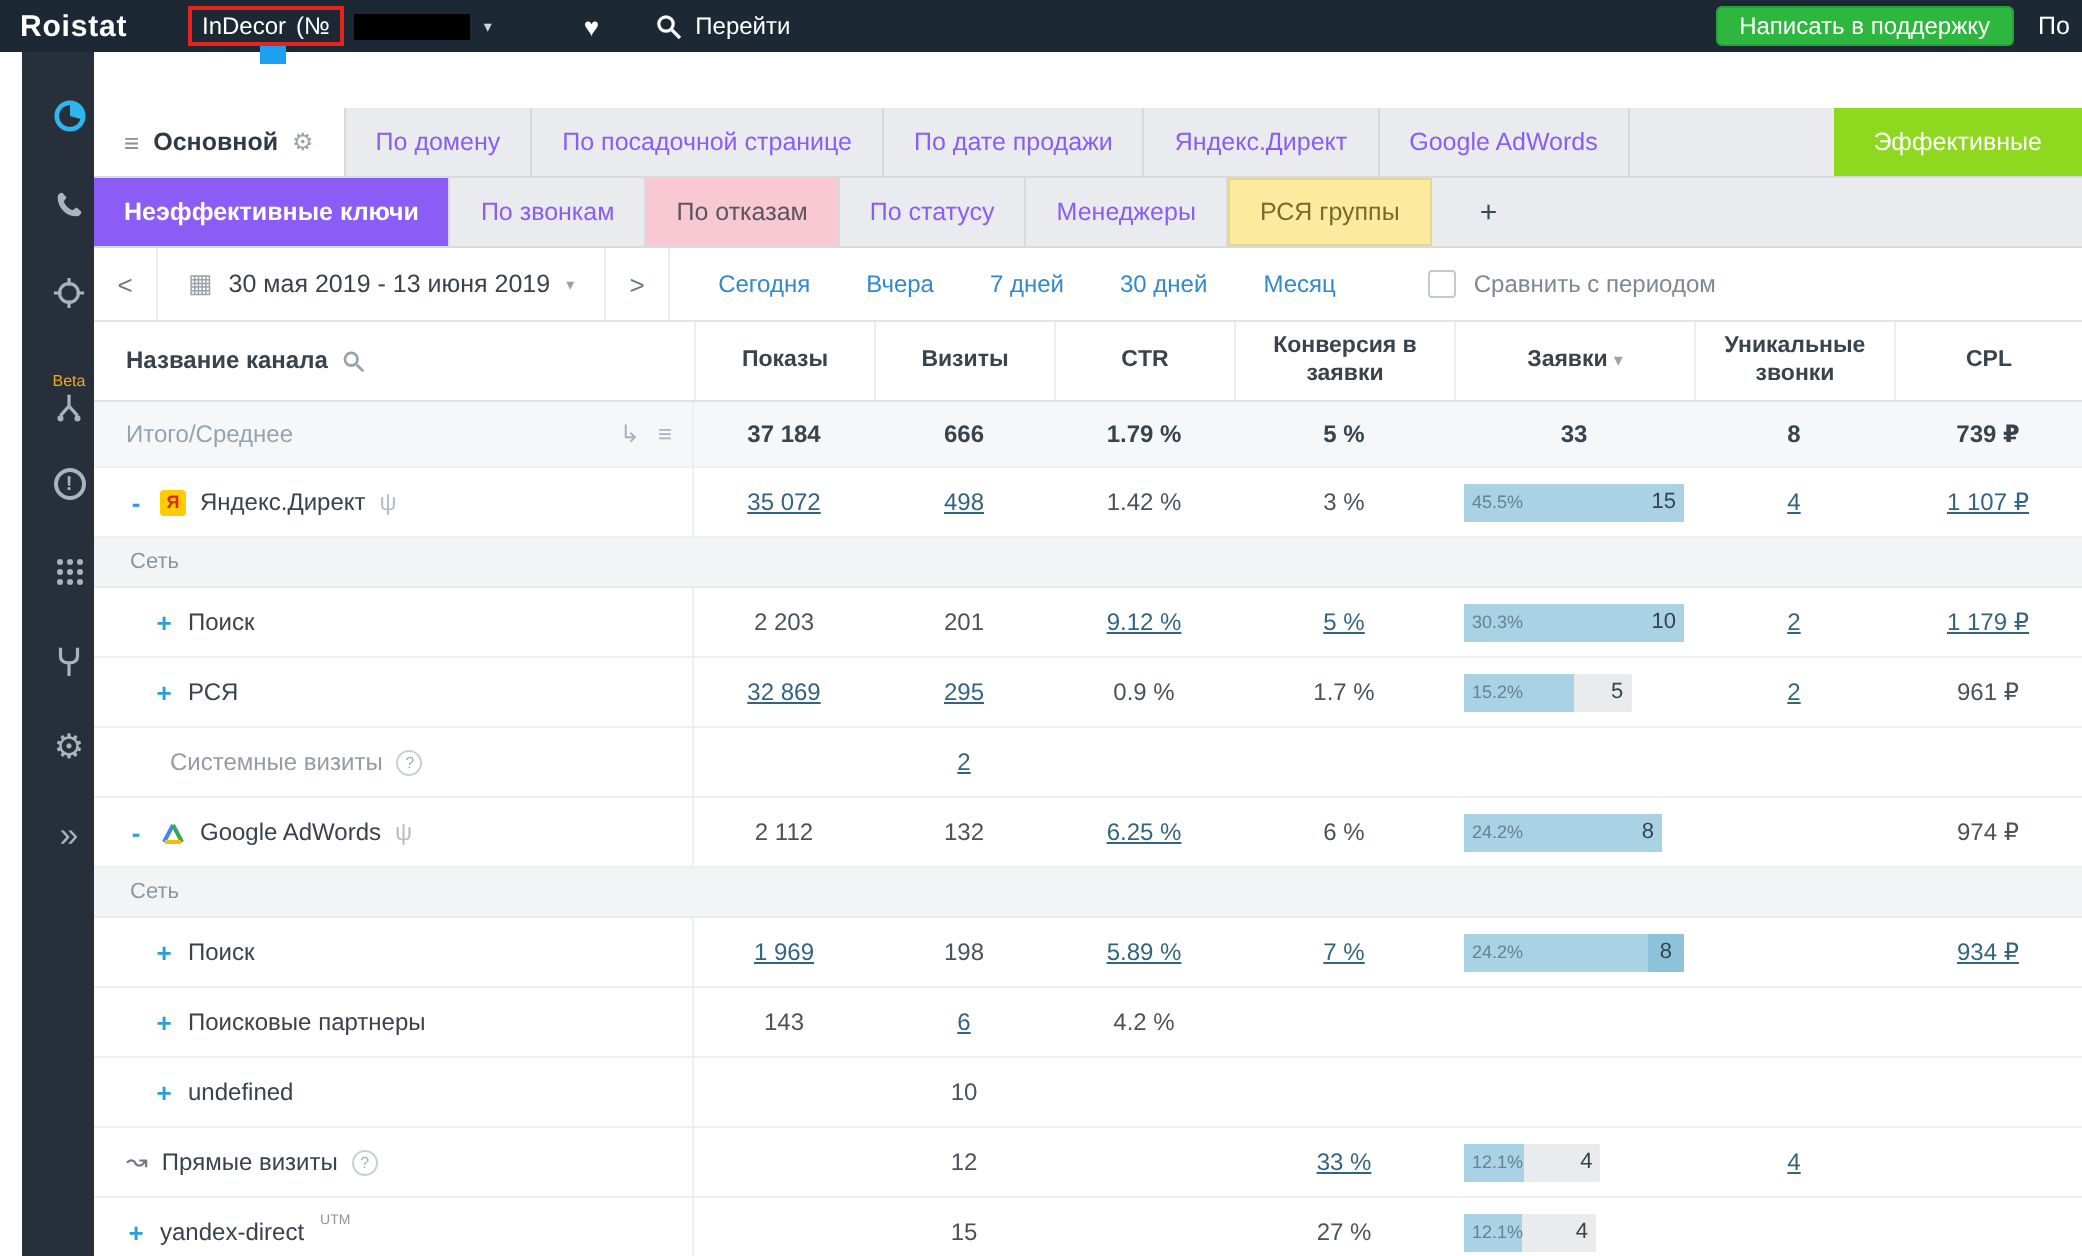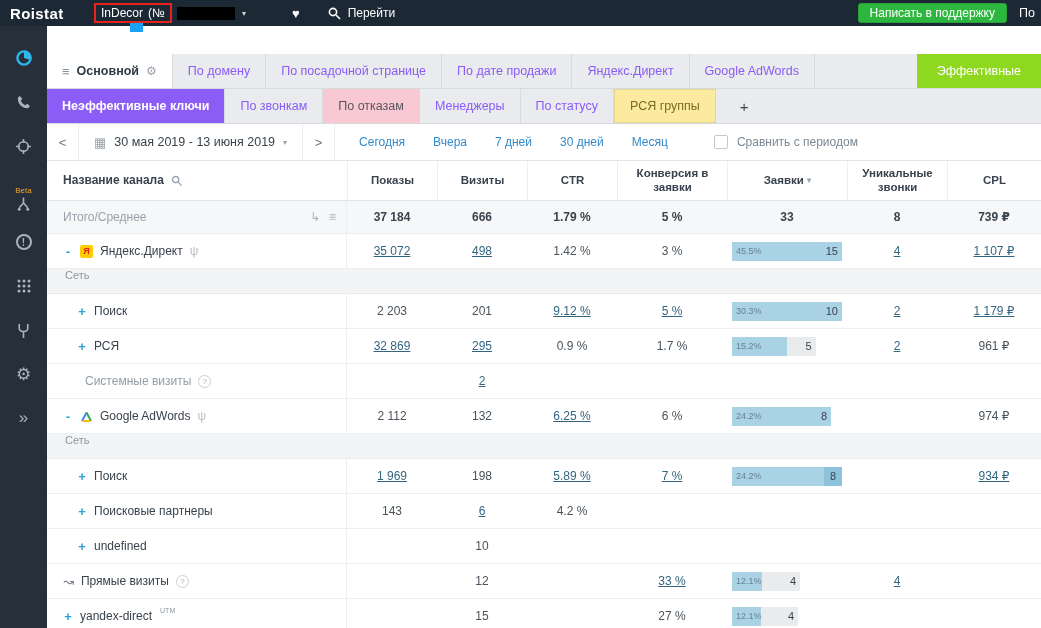--- a/index.html
+++ b/index.html
@@ -16,21 +16,21 @@
 .redacted{width:58px;height:13px;background:#000;display:inline-block}
 .caret{font-size:8px;color:#cdd4da;margin-left:2px}
 .flag{position:absolute;left:130px;top:23px;width:13px;height:9px;background:#1ba0f2;z-index:6}
 .heart{margin-left:46px;font-size:13px;color:#fff;cursor:pointer}
 .go{display:flex;align-items:center;gap:7px;margin-left:28px;font-size:12px;cursor:pointer}
 .support{margin-left:auto;background:#2eb73f;border:1px solid #27a238;color:#fff;border-radius:3px;
   height:20px;padding:0 11px;font-size:12px;font-family:inherit;cursor:pointer}
 .right-text{margin-left:12px;white-space:nowrap;width:22px;overflow:hidden;font-size:12.5px}
 
 
-.sidebar{position:absolute;left:0;top:26px;width:47px;height:602px;background:#272f3a;
+.sidebar{position:absolute;left:11px;top:26px;width:47px;height:602px;background:#272f3a;
   display:flex;flex-direction:column;align-items:flex-start;padding-top:10px}
 .side-icon{height:44px;width:100%;display:flex;align-items:center;justify-content:center;
   color:#aab3bc;font-size:17px;position:relative;cursor:pointer}
 .side-icon.beta-slot{height:52px;flex-direction:column;justify-content:flex-end;padding-bottom:8px}
 .beta{color:#f5a623;font-size:8px;line-height:10px}
 .alert-circle{width:16px;height:16px;border:2px solid #aab3bc;border-radius:50%;display:flex;
   align-items:center;justify-content:center;font-weight:bold;color:#aab3bc;font-size:10px}
 
 
 .main{position:absolute;left:47px;top:26px;width:994px;height:602px;background:#fff;
@@ -64,21 +64,21 @@
 
 
 .thead{display:flex;height:40px;border-bottom:1px solid #dfe3e6;align-items:stretch;background:#fff}
 .th{display:flex;align-items:center;justify-content:center;text-align:center;font-weight:bold;
   font-size:11.5px;color:#39434d;border-left:1px solid #eceef0;line-height:1.15;padding:0 4px;cursor:pointer}
 .th:first-child{border-left:none;justify-content:flex-start;padding-left:16px;gap:7px;font-size:12px}
 .sort{color:#9aa3ab;font-size:9px;margin-left:3px}
 .w-name{width:300px}.w-90{width:90px}.w-110{width:110px}.w-120{width:120px}.w-100{width:100px}.w-94{width:94px}
 
 .tbody{flex:1;overflow:hidden}
-.trow{display:flex;height:35px;border-bottom:1px solid #edeff1;background:#fff}
+.trow{display:flex;height:35px;border-bottom:1px solid #edeff1;align-items:center;background:#fff}
 .trow.total{background:#f6f7f8;height:33px}
 .trow.section{height:25px;background:#f3f4f6;color:#8d959d;font-size:11px;
   border-bottom:1px solid #e8eaec;padding-left:18px}
 .cell{display:flex;align-items:center;justify-content:center;height:100%}
 .cell.name{justify-content:flex-start;border-right:1px solid #edeff1;gap:7px;padding-left:16px}
 .tot-label{color:#99a2aa}
 .tot-icons{margin-left:auto;padding-right:10px;display:flex;gap:9px;color:#aab3bb;font-size:12px}
 .collapse,.expand{color:#2a9fd8;font-weight:bold;width:10px;font-size:13px;cursor:pointer;text-align:center}
 .chan-name{color:#39434d}
 .muted{color:#949ca4}
@@ -215,24 +215,24 @@
       <div class="tab red">
           <span>Неэффективные ключи</span>
         </div>
       <div class="tab">
           <span>По звонкам</span>
         </div>
       <div class="tab pink">
           <span>По отказам</span>
         </div>
       <div class="tab">
+          <span>По статусу</span>
+        </div>
+      <div class="tab">
           <span>Менеджеры</span>
-        </div>
-      <div class="tab">
-          <span>По статусу</span>
         </div>
       <div class="tab yellow">
           <span>РСЯ группы</span>
         </div>
       <div class="tab plus">
           <span>+</span>
         </div>
     </div>
 
     <div class="datebar">

